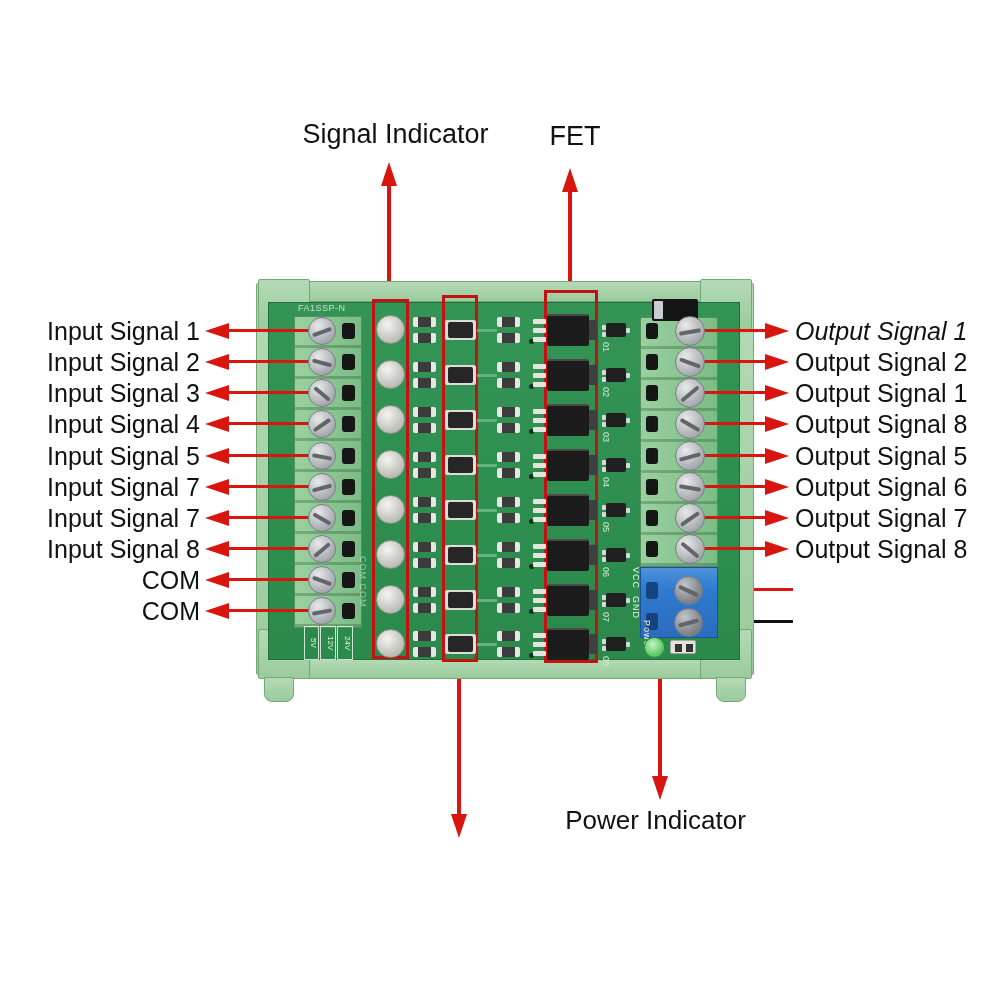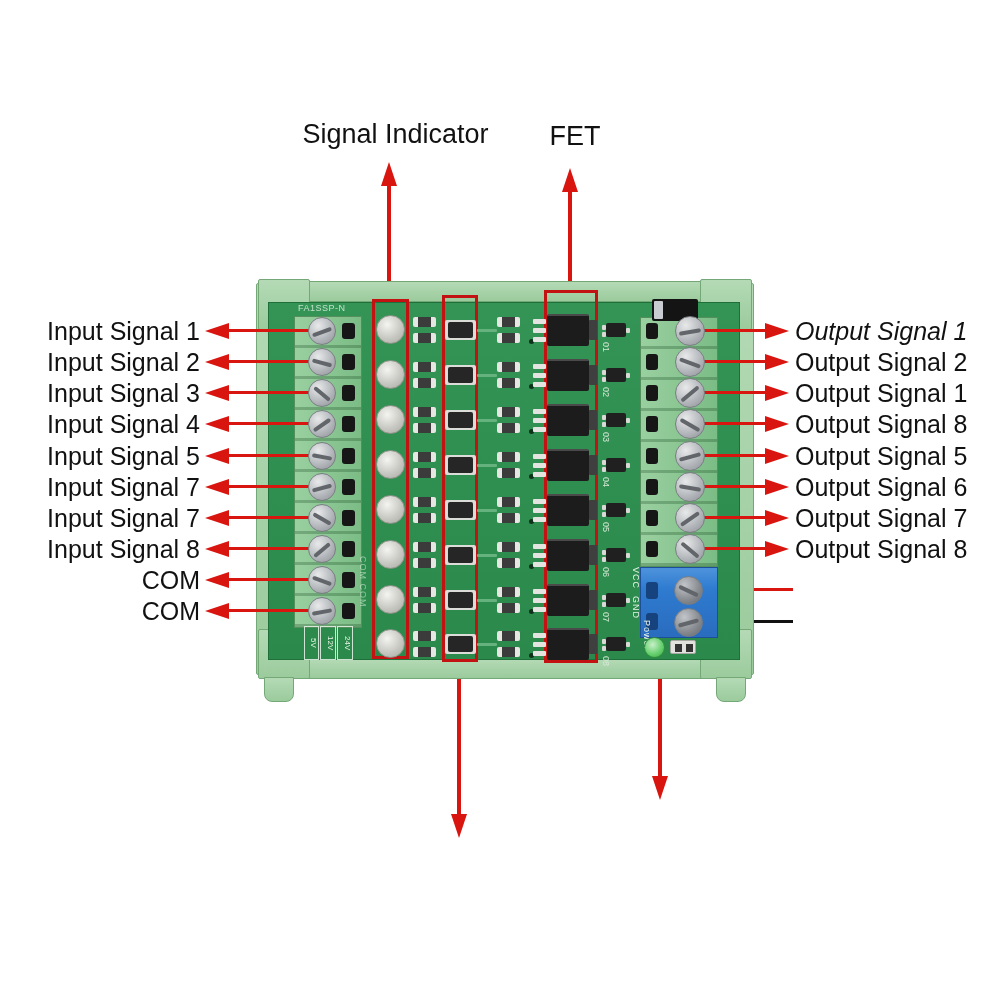--- a/index.html
+++ b/index.html
@@ -83,20 +83,21 @@
 <div class="canvas" id="diagram">
 
   <div class="lbl top-label" style="left:293px;top:119px;width:205px;">Signal Indicator</div>
   <div class="lbl top-label" style="left:535px;top:121px;width:80px;">FET</div>
 
   <div class="head-up" style="left:381px;top:162px;"></div>
   <div class="vline" style="left:387px;top:184px;height:118px;"></div>
   <div class="head-up" style="left:562px;top:168px;"></div>
   <div class="vline" style="left:568px;top:190px;height:104px;"></div>
 
+  <div class="lbl bottom-label" style="left:553px;top:805px;width:205px;">Power Indicator</div>
 
   <div class="vline" style="left:457px;top:660px;height:156px;"></div>
   <div class="head-down" style="left:451px;top:814px;"></div>
   <div class="vline" style="left:658px;top:660px;height:118px;"></div>
   <div class="head-down" style="left:652px;top:776px;"></div>
 
   <div class="hline" style="left:697px;top:588px;width:96px;"></div>
   <div class="blackline" style="left:697px;top:620px;width:96px;"></div>
 
   <div class="bracket" style="left:256px;top:283px;width:16px;height:392px;"></div>

